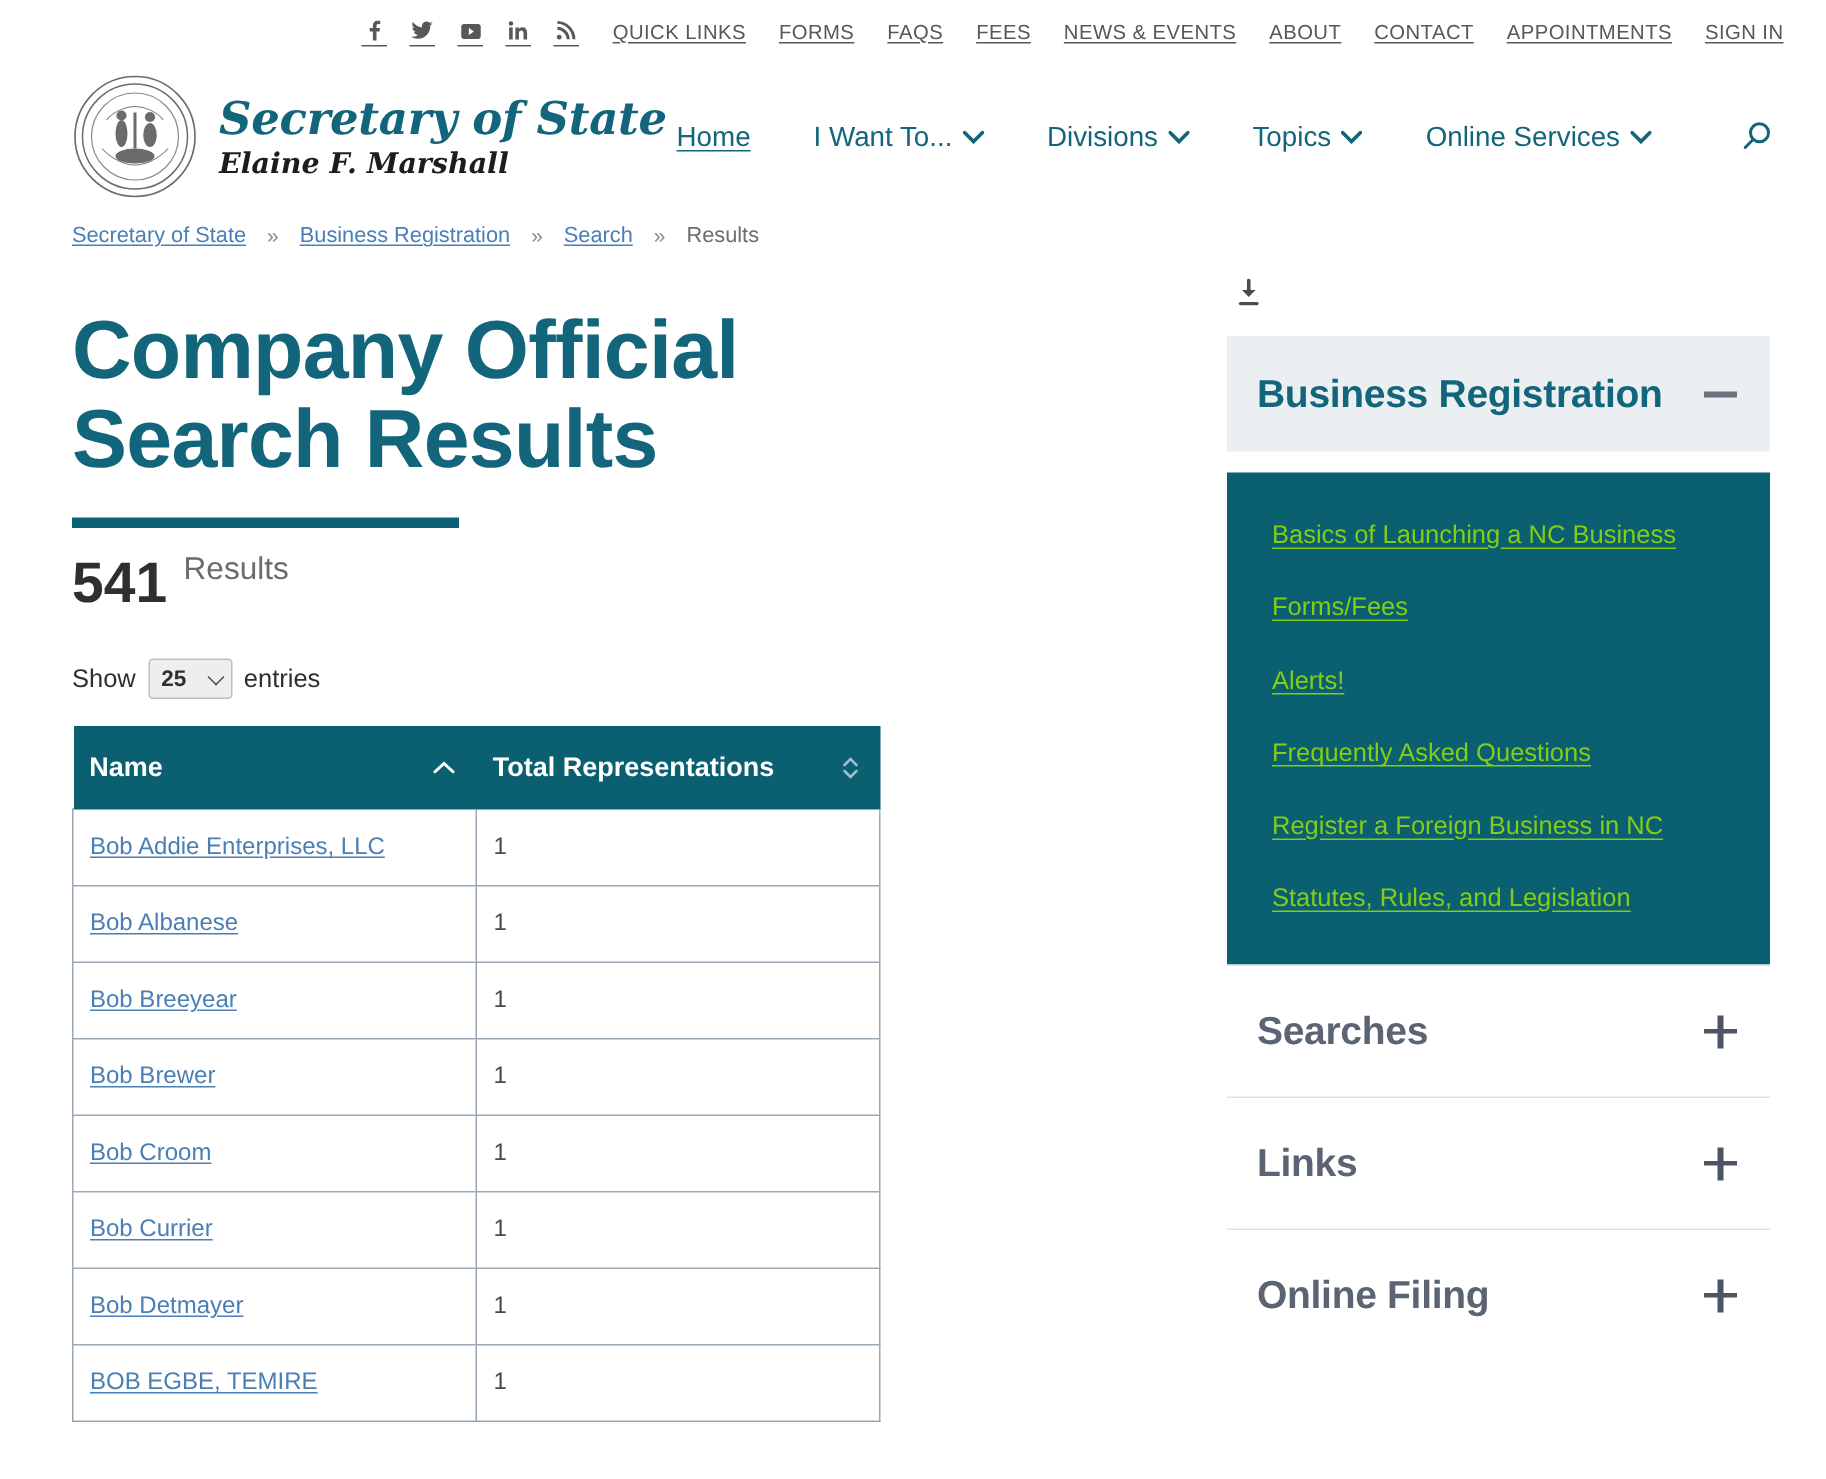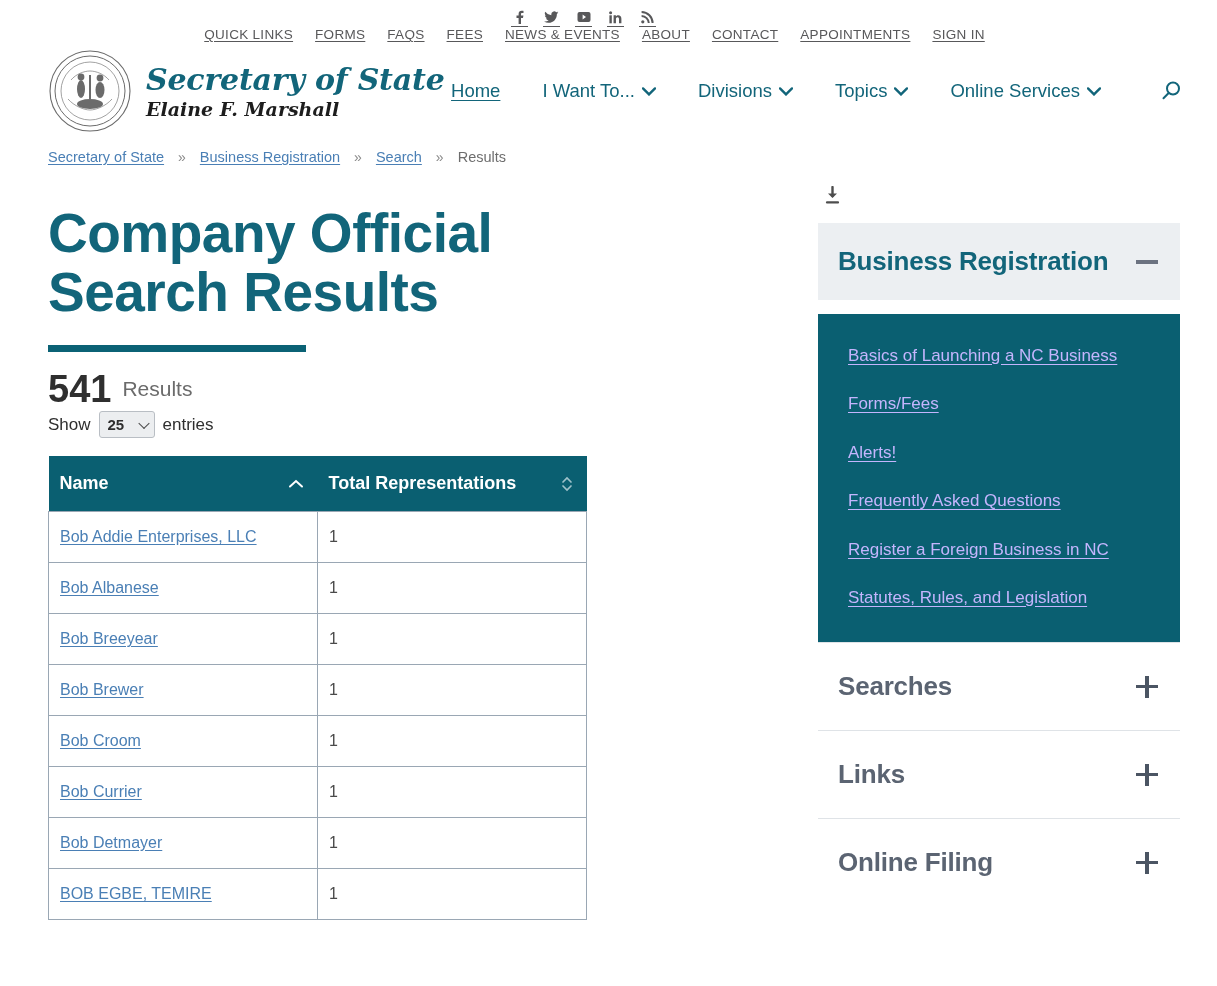--- a/index.html
+++ b/index.html
@@ -13,21 +13,20 @@
   }
 
   
   .utility-bar {
     height: 42px;
     display: flex;
     align-items: center;
     justify-content: flex-end;
     padding-right: 28px;
     gap: 0;
-    flex-direction: column;
   }
   .social-row { display: flex; align-items: center; gap: 15px; margin-right: 22px; }
   .social-ico {
     width: 17px; height: 19px;
     display: flex; align-items: center; justify-content: center;
     color: #58585a;
     border-bottom: 1.5px solid #58585a;
     cursor: pointer;
   }
   .social-ico svg { display: block; }
@@ -111,21 +110,22 @@
     letter-spacing: -0.5px;
     margin: 0 0 22px 0;
     max-width: 630px;
   }
   .title-rule {
     width: 258px; height: 7px;
     background: #0b6275;
     margin-bottom: 16px;
   }
   .result-count {
-    display: flex; align-items: center; gap: 11px;
+    display: flex; align-items: flex-start; gap: 11px;
+    margin-bottom: 28px;
   }
   .result-num { font-size: 38px; font-weight: bold; color: #2f2f2f; }
   .result-word { font-size: 21px; color: #6b6b6b; }
 
   
   .show-entries {
     display: flex; align-items: center; gap: 8px;
     font-size: 17px; color: #2f2f2f;
     margin-bottom: 18px;
   }
@@ -209,21 +209,21 @@
   }
   .minus-ico { width: 22px; height: 4px; background: #6b7280; display: block; }
 
   .side-links {
     background: #0a5f71;
     margin-top: 14px;
     padding: 32px 30px 34px 30px;
     display: flex; flex-direction: column; gap: 28px;
   }
   .side-link {
-    color: #c4b5fd;
+    color: #84cc16;
     font-size: 17px;
     text-decoration: underline;
     text-underline-offset: 3px;
     cursor: pointer;
     line-height: 1.2;
   }
 
   .acc-closed {
     border-top: 1px solid #dfe3e7;
     padding: 28px 22px 28px 20px;

